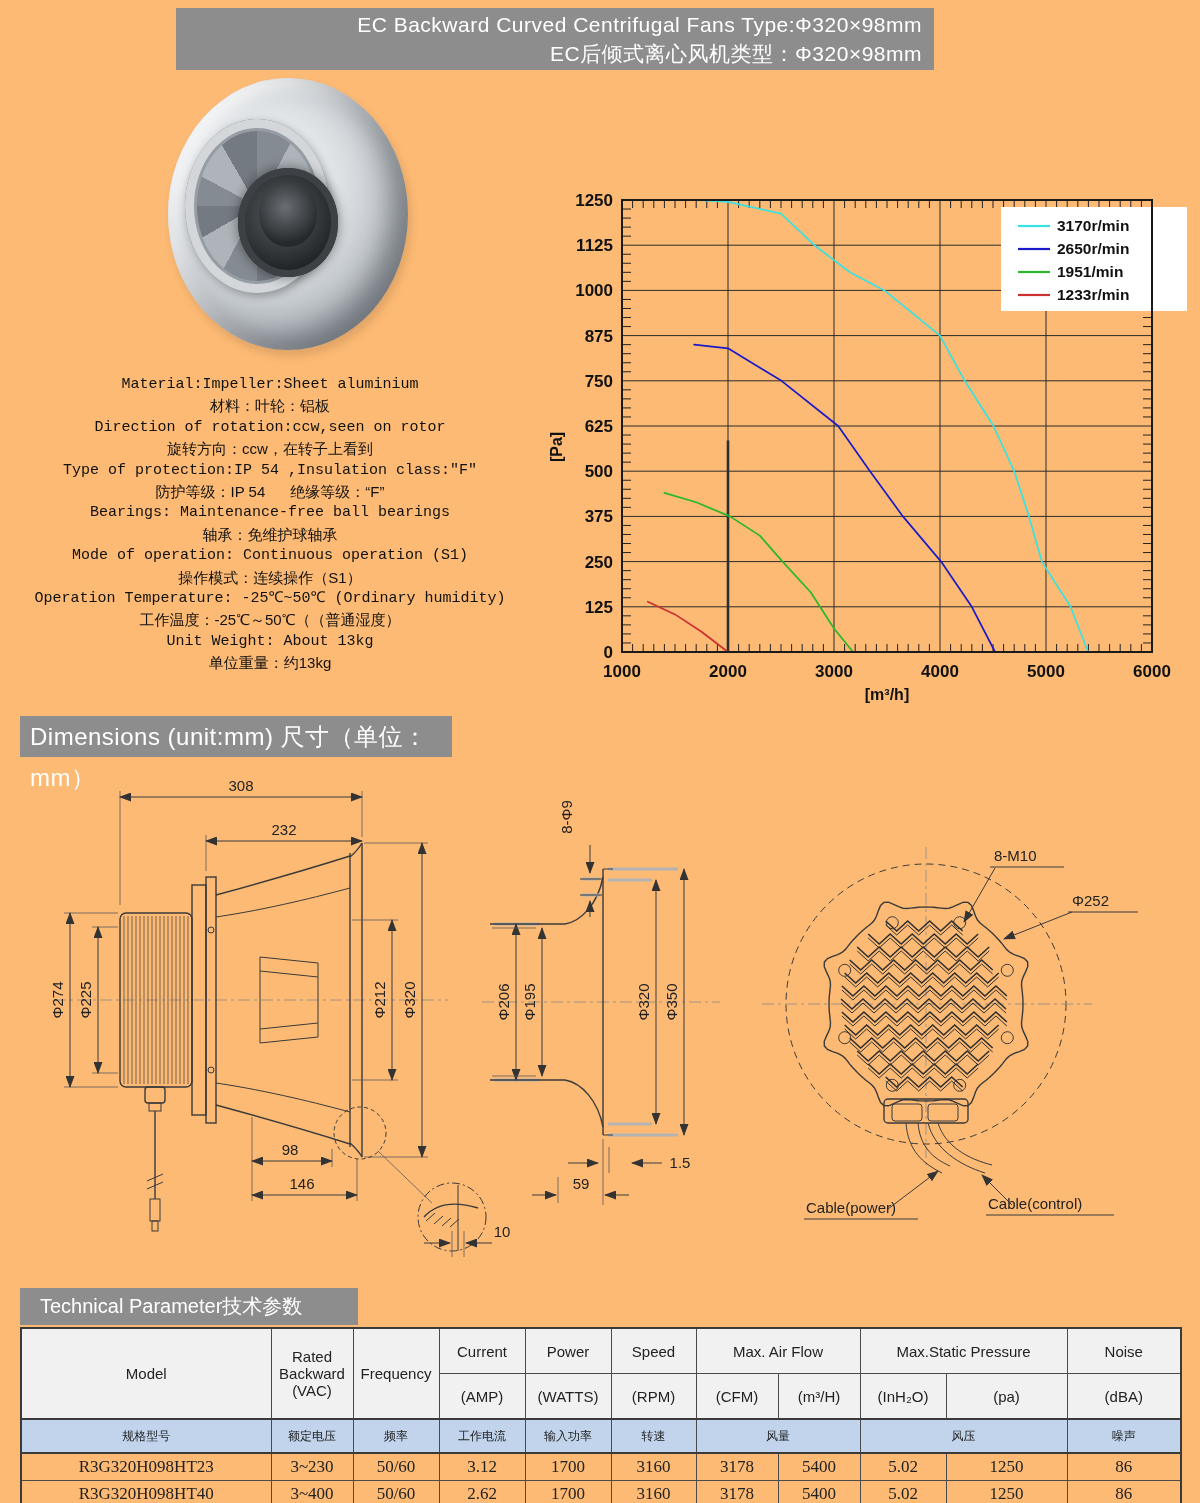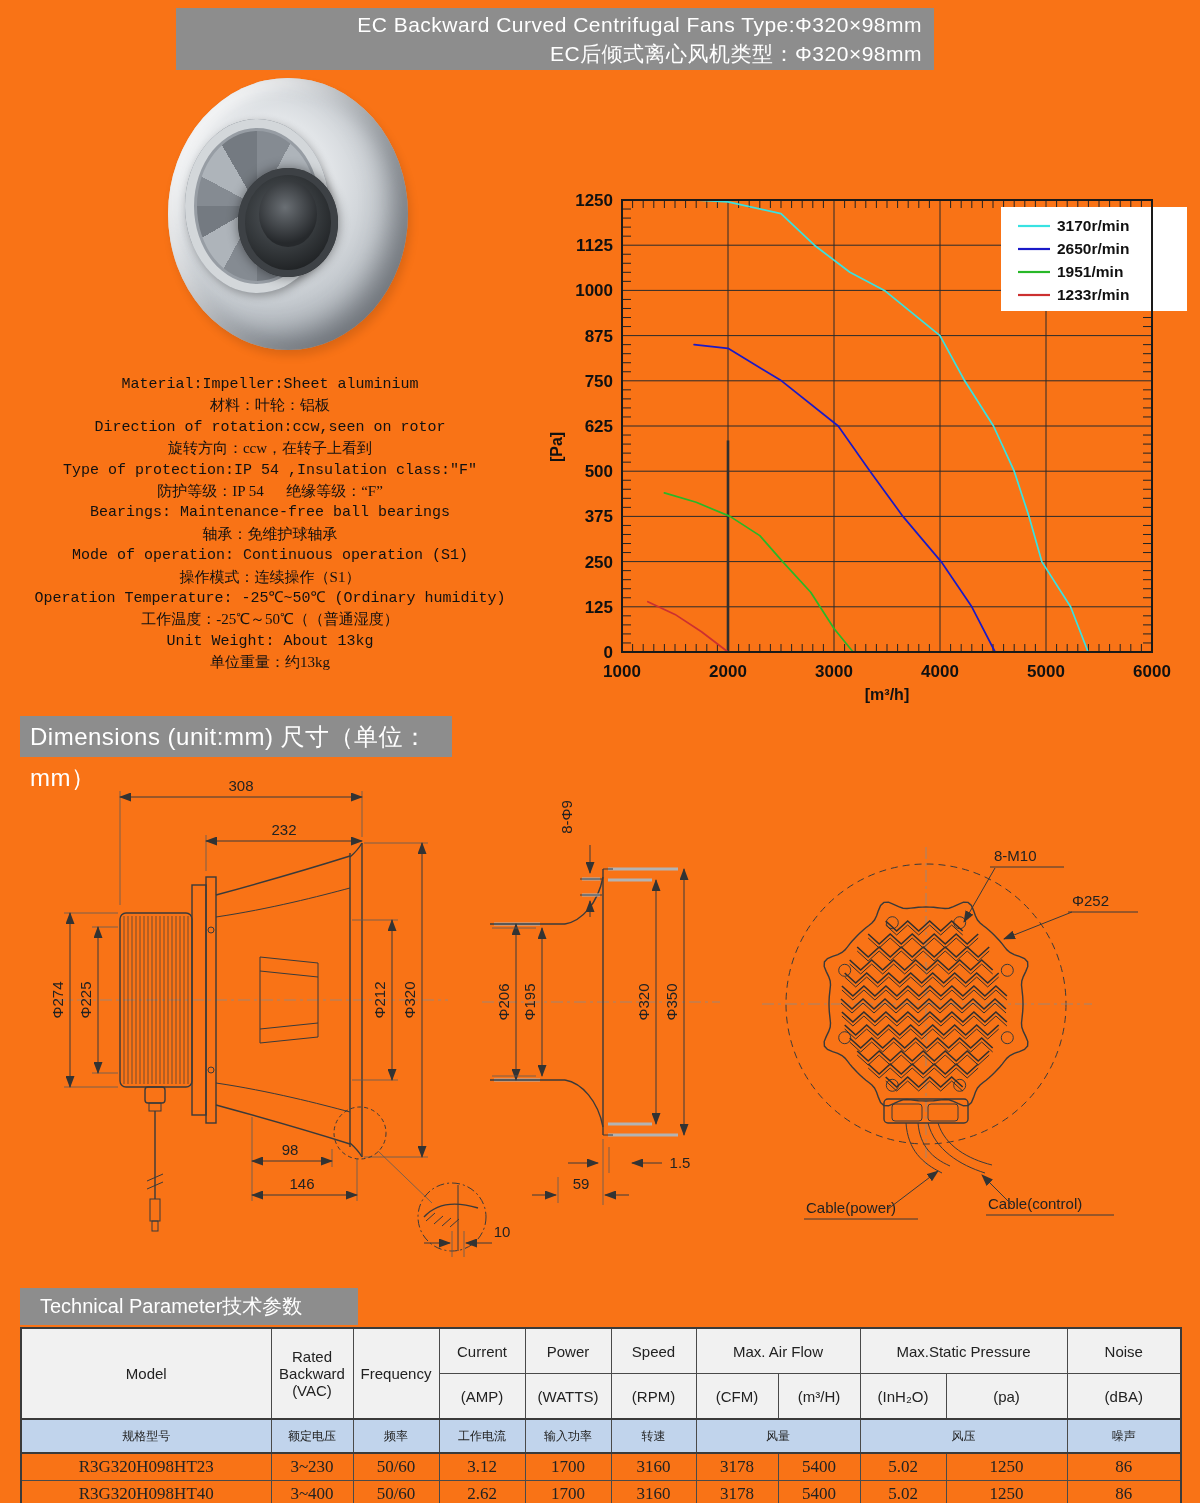--- a/index.html
+++ b/index.html
@@ -1,16 +1,16 @@
 <!DOCTYPE html>
 <html><head>
 <meta charset="utf-8">
 <style>
   html,body{margin:0;padding:0;background:#fff;}
-  #page{position:relative;width:1200px;height:1503px;background:#f97316;overflow:hidden;
+  #page{position:relative;width:1200px;height:1503px;background:#fdba74;overflow:hidden;
         font-family:"Liberation Sans",sans-serif;color:#1a1a1a;}
   .band{background:#8d8d8d;color:#fff;}
   #header-bar{position:absolute;left:176px;top:8px;width:758px;height:62px;
 input:     text-align:right;padding:2px 12px 0 0;box-sizing:border-box;}
   #header-bar div{font-size:21px;line-height:29px;letter-spacing:.5px;white-space:nowrap;text-align:right;}
   #pq-band{position:absolute;left:640px;top:111px;width:380px;height:37px;
      text-align:center;font-size:21px;line-height:37px;letter-spacing:1px;}
   #dim-band{position:absolute;left:20px;top:716px;width:432px;height:41px;
      font-size:24px;line-height:41px;padding-left:10px;box-sizing:border-box;letter-spacing:.5px;}
   #tech-band{position:absolute;left:20px;top:1288px;width:338px;height:37px;
@@ -27,21 +27,21 @@
      background:radial-gradient(circle at 44% 42%, #565b60 0%, #33373a 45%, #17191b 80%);
      box-shadow:inset 0 0 0 7px #3d4145, 0 0 12px rgba(0,0,0,.45);}
   .fan-hub-cap{position:absolute;left:38%;top:38%;width:24%;height:24%;border-radius:50%;
      background:radial-gradient(circle at 45% 40%, #6a6f74, #26292c 70%);}
   
   #pq-chart{position:absolute;left:545px;top:185px;}
   
   #spec-block{position:absolute;left:10px;top:374px;width:520px;text-align:center;}
   .spec-line{font-size:15px;line-height:21.4px;white-space:pre;color:#111;}
   .spec-line.en{font-family:"Liberation Mono","DejaVu Sans Mono",monospace;}
-  .spec-line.cn{font-family:Liberation Serif, serif;}
+  .spec-line.cn{font-family:Liberation Sans, sans-serif;}
   
   #drawings{position:absolute;left:20px;top:765px;}
   #drawings .thin{stroke:#3a3a3a;stroke-width:1;fill:none;}
   #drawings .med{stroke:#3a3a3a;stroke-width:1.4;fill:none;}
   #drawings .dimline{stroke:#3a3a3a;stroke-width:1;fill:none;}
   #drawings .ext{stroke:#5a5a5a;stroke-width:.8;fill:none;}
   #drawings .gray{stroke:#b3b3b3;stroke-width:3;fill:none;}
   #drawings .cline{stroke:#8a8a8a;stroke-width:.8;fill:none;stroke-dasharray:12 4 3 4;}
   #drawings text{font-family:"Liberation Sans",sans-serif;font-size:15px;fill:#222;}
   

